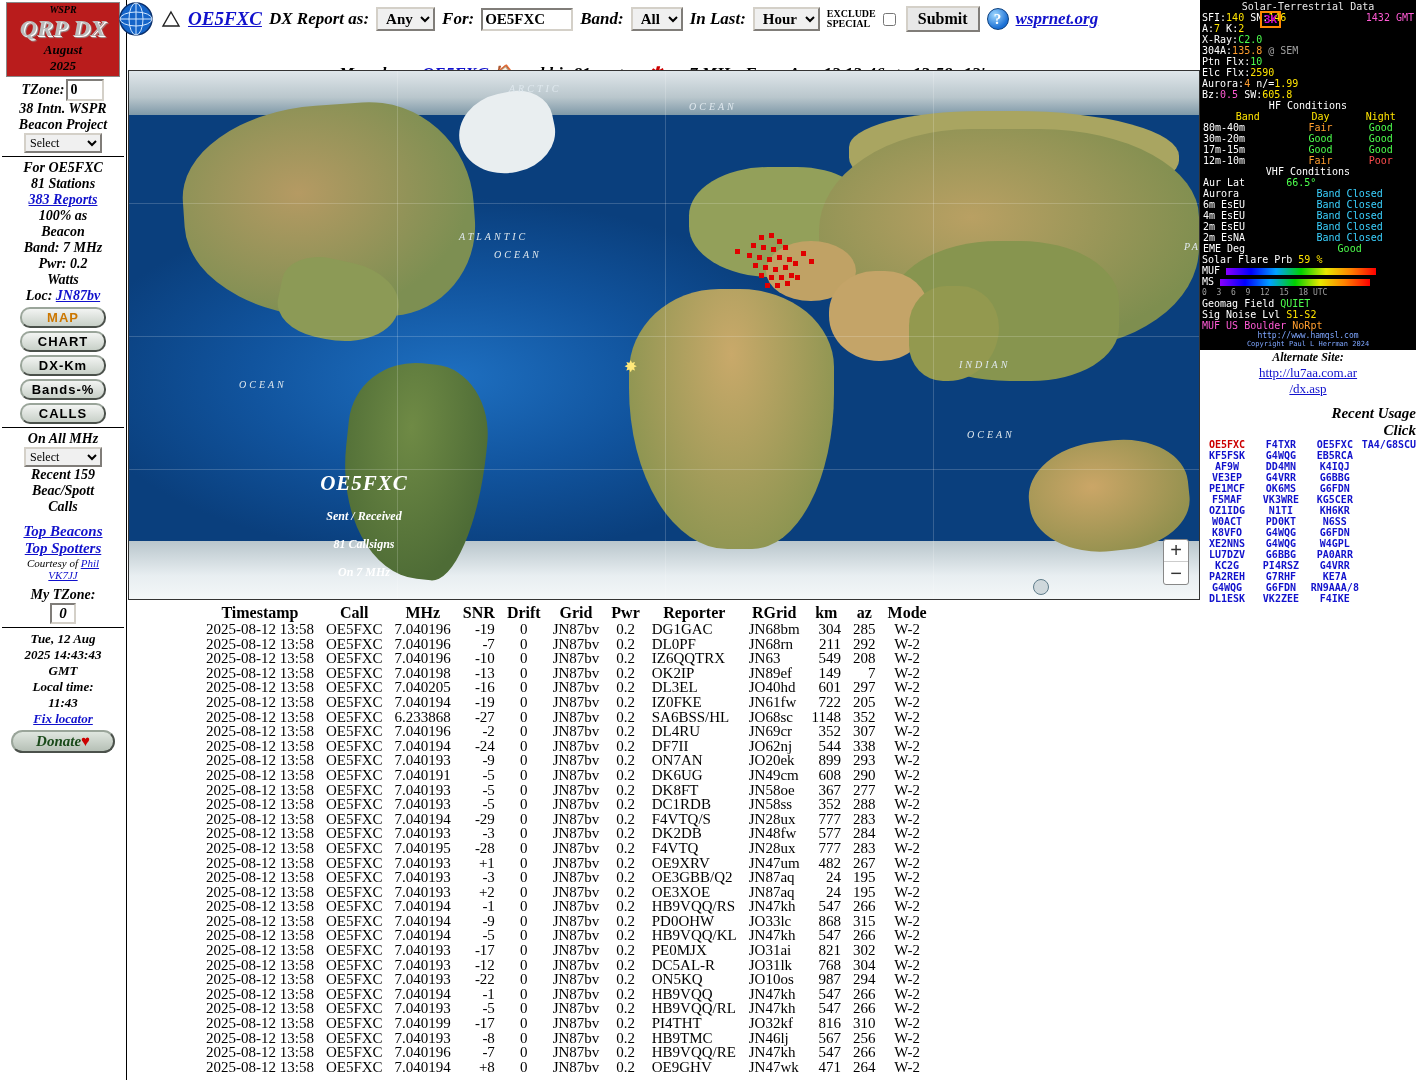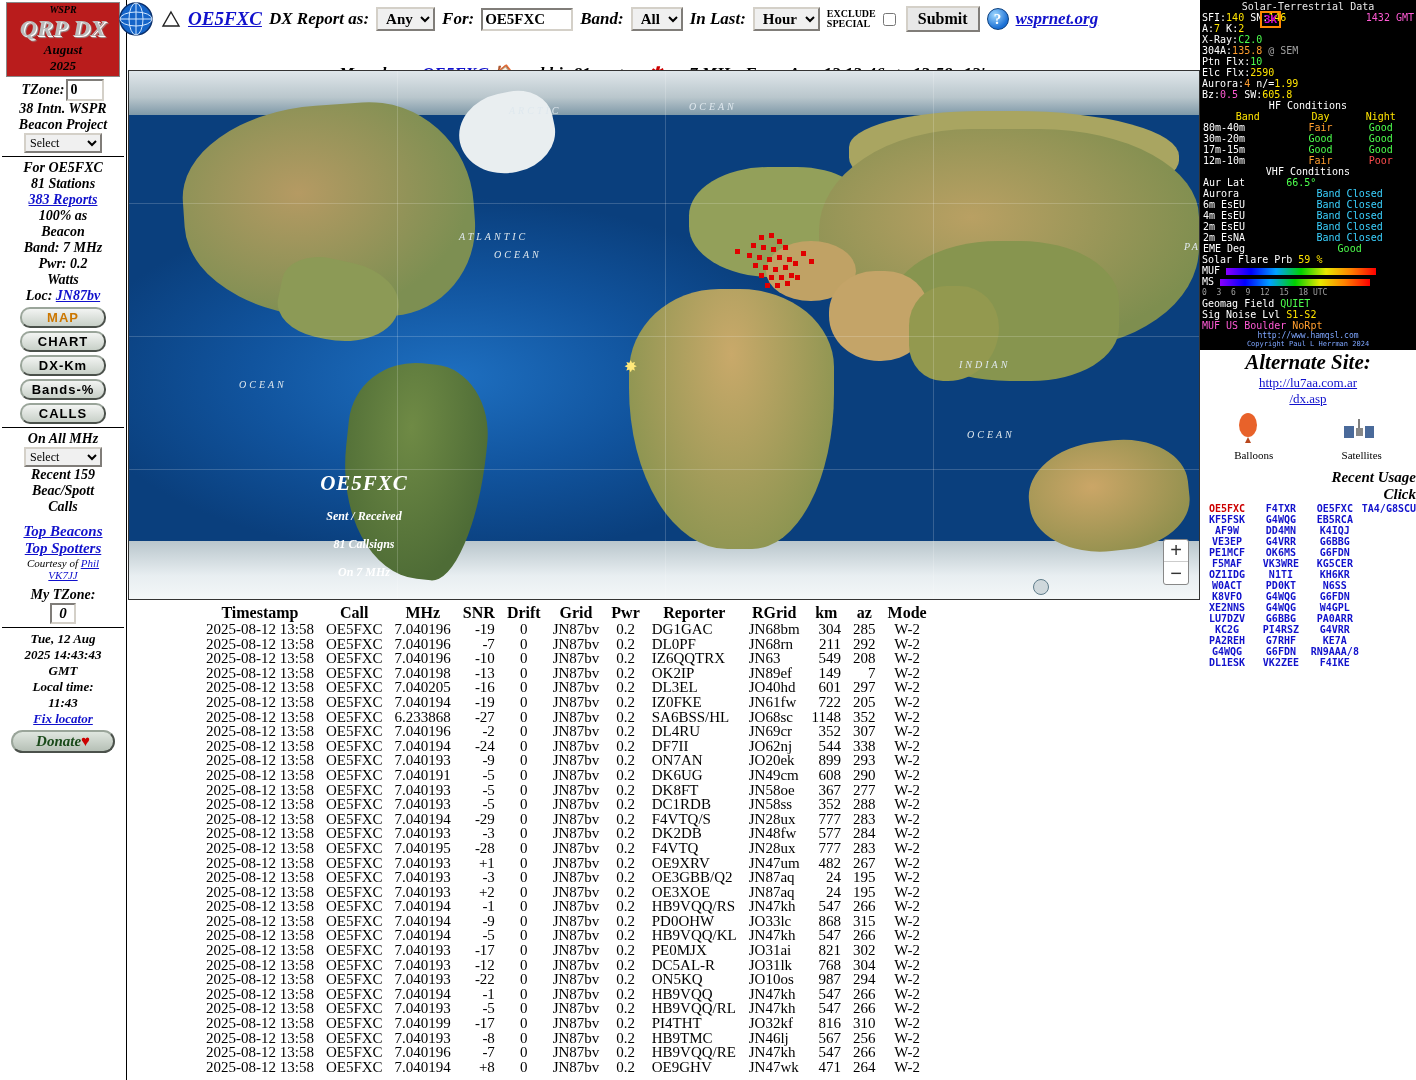--- a/index.html
+++ b/index.html
@@ -151,21 +151,21 @@
   .y { color:#ffe400; } .c { color:#3ad1ff; } .g { color:#4dff4d; }
   .o { color:#ff9d2e; } .r { color:#ff4d4d; } .m { color:#ff5ad4; }
   .w { color:#ffffff; } .gr { color:#9f9f9f; }
   .hf-title { text-align:center; color:#ffffff; }
   .hf-table { width:100%; border-collapse:collapse; font-size:10px; }
   .hf-table td { padding:0 1px; line-height:11px; white-space:nowrap; }
   .tcenter { text-align:center; }
   .muf-bar { height:7px; background:linear-gradient(90deg,#8b00ff,#0000ff,#00a2ff,#00d000,#e8e800,#ff8000,#ff0000); margin:1px 0; }
   .copy { color:#7ea6ff; font-size:8px; text-align:center; }
   .alt-site { text-align:center; font-family:"Liberation Serif", serif; }
-  .alt-site .hdr { font-size:21px; font-weight:bold; font-style:italic; }
+  .alt-site .hdr { font-size:12px; font-weight:bold; font-style:italic; }
   .alt-site a { color:#1111cc; font-size:13px; text-decoration:underline; }
   .icons-row { display:flex; justify-content:space-around; align-items:flex-end; margin-top:4px; }
   .icon-cap { font-family:"Liberation Serif", serif; font-size:11px; text-align:center; }
   .credits { font-family:"Liberation Serif", serif; font-size:11px; font-style:italic; text-align:center; line-height:13px; margin-top:6px; }
   .recent-hdr { font-family:"Liberation Serif", serif; font-size:15px; font-style:italic; font-weight:bold; text-align:right; margin-top:8px; }
   .call-grid { display:grid; grid-template-columns:repeat(4,1fr); font-family:"DejaVu Sans Mono", monospace; font-size:10px; text-align:center; }
   .call-grid span { color:#1111cc; font-weight:bold; cursor:pointer; }
   .call-grid span.b { color:#cc0000; }
   .k3-badge { position:absolute; left:60px; top:11px; border:2px solid #ff8800; color:#cc00cc; font-weight:bold; font-size:11px; padding:0 2px; }
 
@@ -309,21 +309,21 @@
   <div class="land c-india"></div>
   <div class="land c-au"></div>
 
   <div class="grid-line" style="left:0;top:132px;width:100%;height:1px"></div>
   <div class="grid-line" style="left:0;top:265px;width:100%;height:1px"></div>
   <div class="grid-line" style="left:0;top:398px;width:100%;height:1px"></div>
   <div class="grid-line" style="left:268px;top:0;width:1px;height:100%"></div>
   <div class="grid-line" style="left:536px;top:0;width:1px;height:100%"></div>
   <div class="grid-line" style="left:804px;top:0;width:1px;height:100%"></div>
 
-  <div class="map-label" style="left:380px;top:34px">ARCTIC</div>
+  <div class="map-label" style="left:380px;top:12px">ARCTIC</div>
   <div class="map-label" style="left:560px;top:30px">OCEAN</div>
   <div class="map-label" style="left:330px;top:160px">ATLANTIC</div>
   <div class="map-label" style="left:365px;top:178px">OCEAN</div>
   <div class="map-label" style="left:1055px;top:170px">PACIFIC</div>
   <div class="map-label" style="left:830px;top:288px">INDIAN</div>
   <div class="map-label" style="left:838px;top:358px">OCEAN</div>
   <div class="map-label" style="left:110px;top:308px">OCEAN</div>
 
   <div class="spot-cluster">
     <div class="spot" style="left:20px;top:4px"></div>
@@ -498,38 +498,20 @@
     <div class="copy gr" style="font-size:7px">Copyright Paul L Herrman 2024</div>
     <div class="k3-badge">3K</div>
   </div>
 
   <div class="alt-site">
     <div class="hdr">Alternate Site:</div>
     <a href="#">http://lu7aa.com.ar</a>
     <div><a href="#">/dx.asp</a></div>
   </div>
 
-  <div class="icons-row">
-    <div>
-      <svg width="28" height="36" viewBox="0 0 28 36">
-        <ellipse cx="14" cy="14" rx="9" ry="12" fill="#e8622a"></ellipse>
-        <path d="M14 26 l-3 6 h6 z" fill="#b8471c"></path>
-      </svg>
-      <div class="icon-cap">Balloons</div>
-    </div>
-    <div>
-      <svg width="34" height="30" viewBox="0 0 34 30">
-        <rect x="14" y="11" width="7" height="8" fill="#888"></rect>
-        <rect x="2" y="9" width="10" height="12" fill="#4a6a9a"></rect>
-        <rect x="23" y="9" width="9" height="12" fill="#4a6a9a"></rect>
-        <line x1="17" y1="11" x2="17" y2="2" stroke="#555" stroke-width="1.5"></line>
-      </svg>
-      <div class="icon-cap">Satellites</div>
-    </div>
-  </div>
 
 
   <div class="recent-hdr">
     <div>Recent Usage</div>
     <div>Click</div>
   </div>
   <div class="call-grid" id="recent-calls">
       <span class="b">OE5FXC</span>
       <span>F4TXR</span>
       <span>OE5FXC</span>

